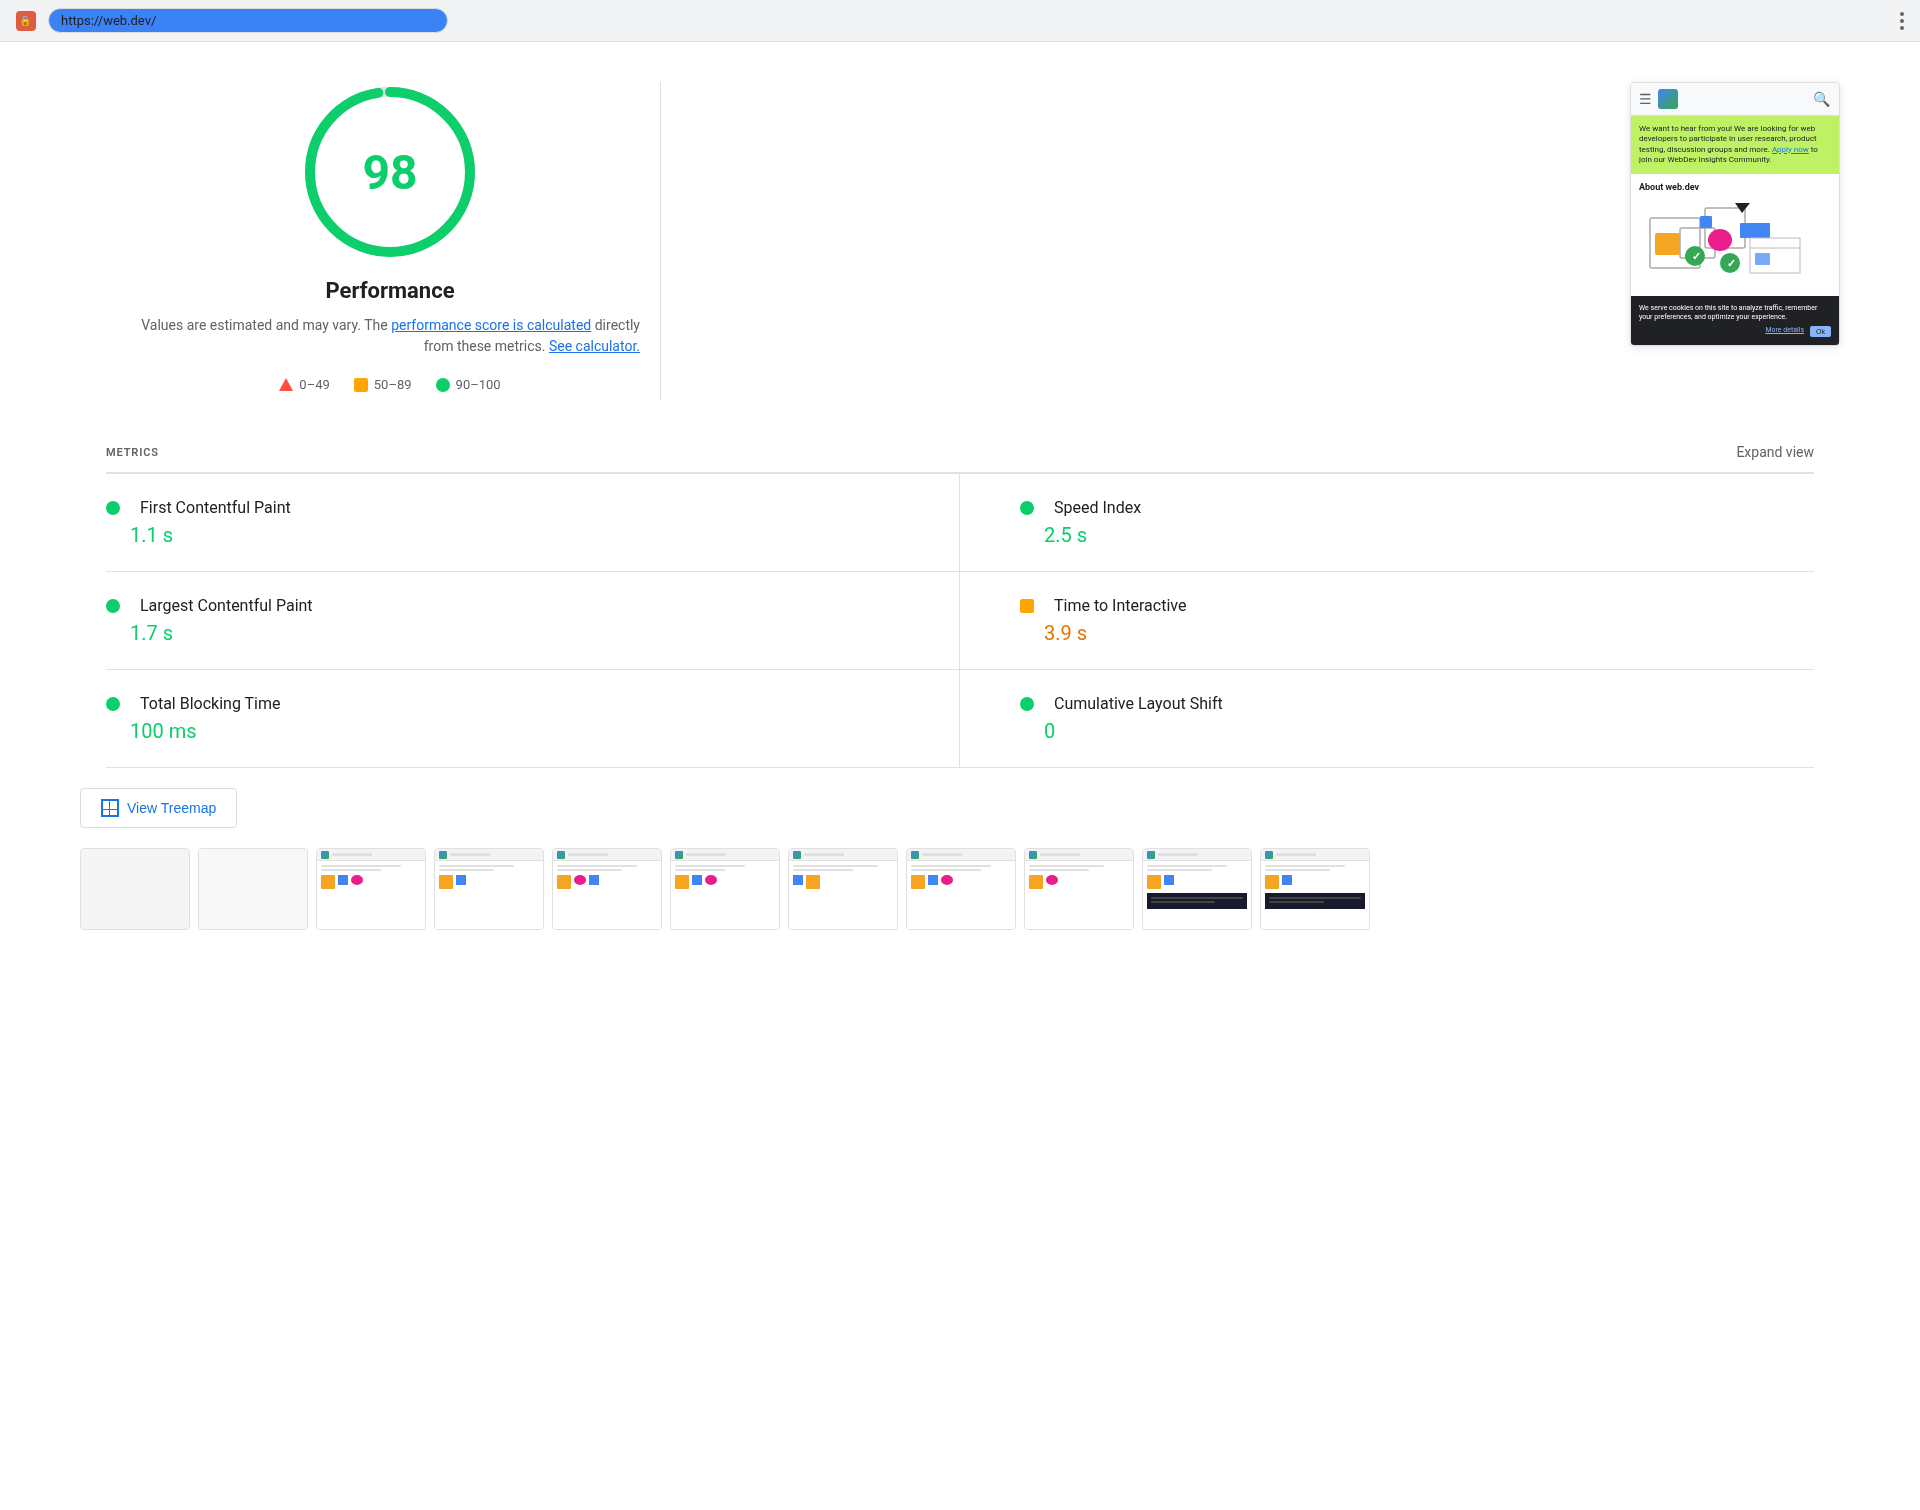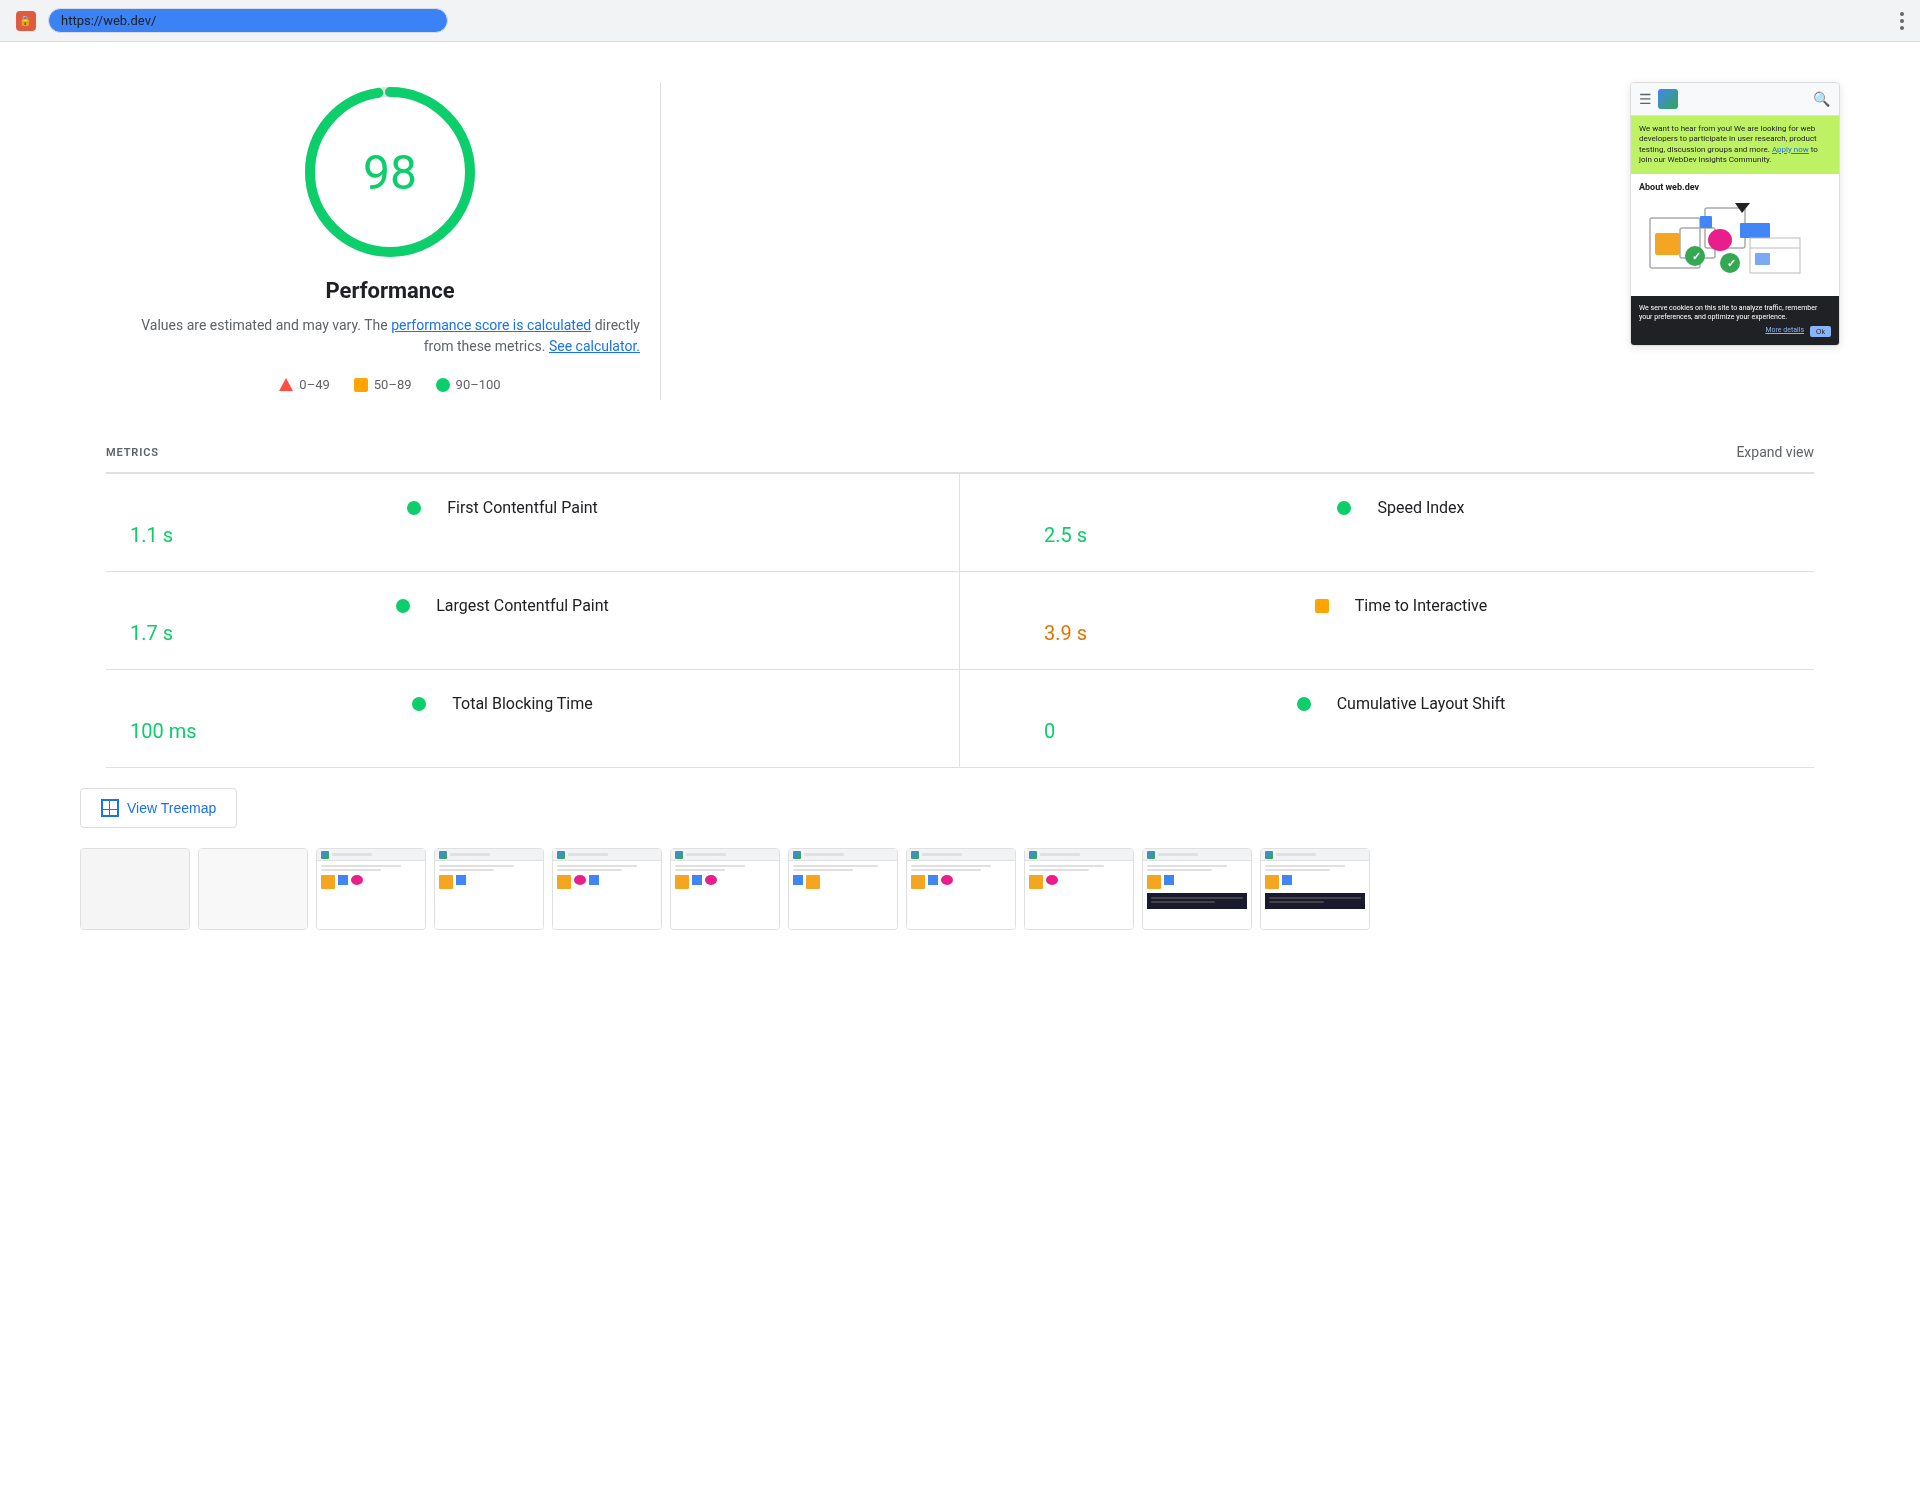--- a/index.html
+++ b/index.html
@@ -82,21 +82,21 @@
     }
     .score-circle-container svg {
       transform: rotate(-90deg);
     }
     .score-number {
       position: absolute;
       top: 50%;
       left: 50%;
       transform: translate(-50%, -50%);
       font-size: 48px;
-      font-weight: 400;
+      font-weight: 700;
       color: #0cce6b;
     }
 
     .performance-title {
       font-size: 22px;
       font-weight: 700;
       margin-bottom: 12px;
       color: #202124;
     }
 
@@ -291,23 +291,22 @@
       border-right: 1px solid #e0e0e0;
       padding-right: 60px;
     }
     .metric-cell:nth-child(even) {
       padding-left: 60px;
     }
 
     .metric-name-row {
       display: flex;
       align-items: center;
-      gap: 26px;
+      gap: 20px;
       margin-bottom: 6px;
-      justify-content: center;
     }
 
     .metric-dot {
       width: 14px;
       height: 14px;
       border-radius: 50%;
       flex-shrink: 0;
     }
     .dot-green { background: #0cce6b; }
     .dot-orange {

